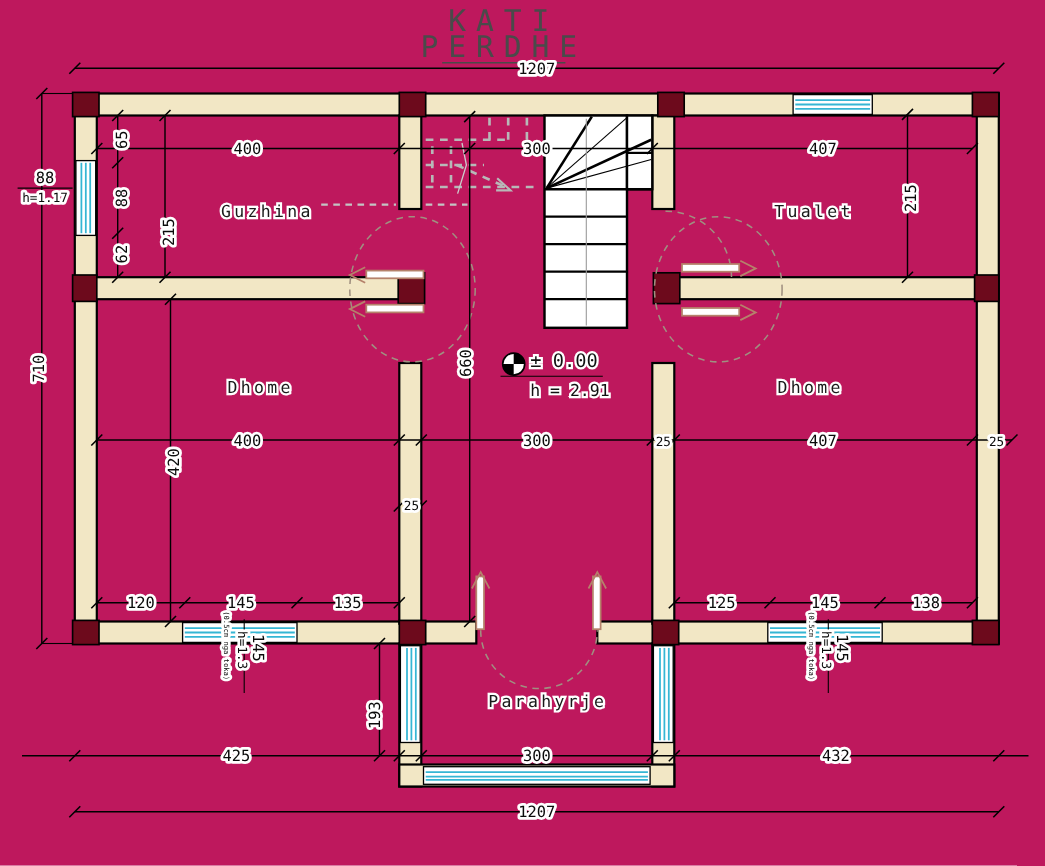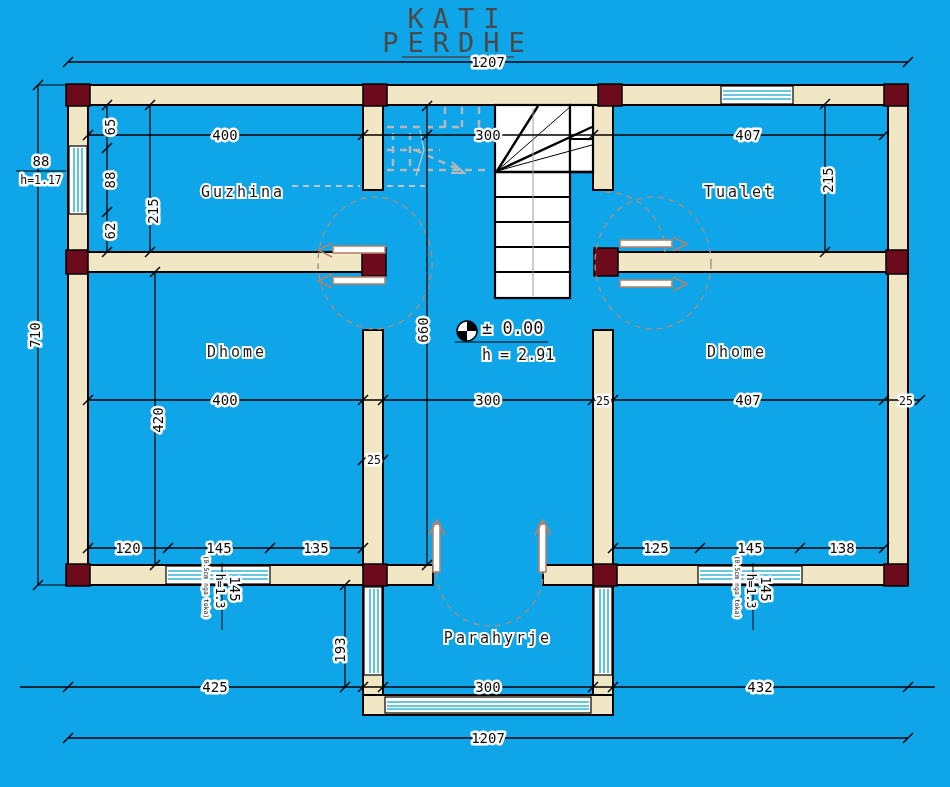--- a/index.html
+++ b/index.html
@@ -1,16 +1,16 @@
 <!DOCTYPE html>
 <html><head>
 <meta charset="utf-8">
 <style>
   html,body{margin:0;padding:0;background:#fff;}
-  .canvas{position:relative;width:950px;height:787px;background:#0ea5e9;overflow:hidden;
+  .canvas{position:relative;width:950px;height:787px;background:#be185d;overflow:hidden;
           font-family:"DejaVu Sans Mono", monospace;}
   svg{display:block;}
   .wall{fill:#f2e7c5;stroke:#000;stroke-width:2;}
   .col{fill:#6d0a1c;stroke:#000;stroke-width:1.5;}
   .win{fill:#fff;stroke:#000;stroke-width:1.2;}
   .glz{stroke:#35b6d4;stroke-width:1.6;}
   .stair{fill:#fff;stroke:#000;stroke-width:2.2;}
   .tread{stroke:#000;stroke-width:2;}
   .bold{stroke:#000;stroke-width:2.4;}
   .thin{stroke:#000;stroke-width:1;}

